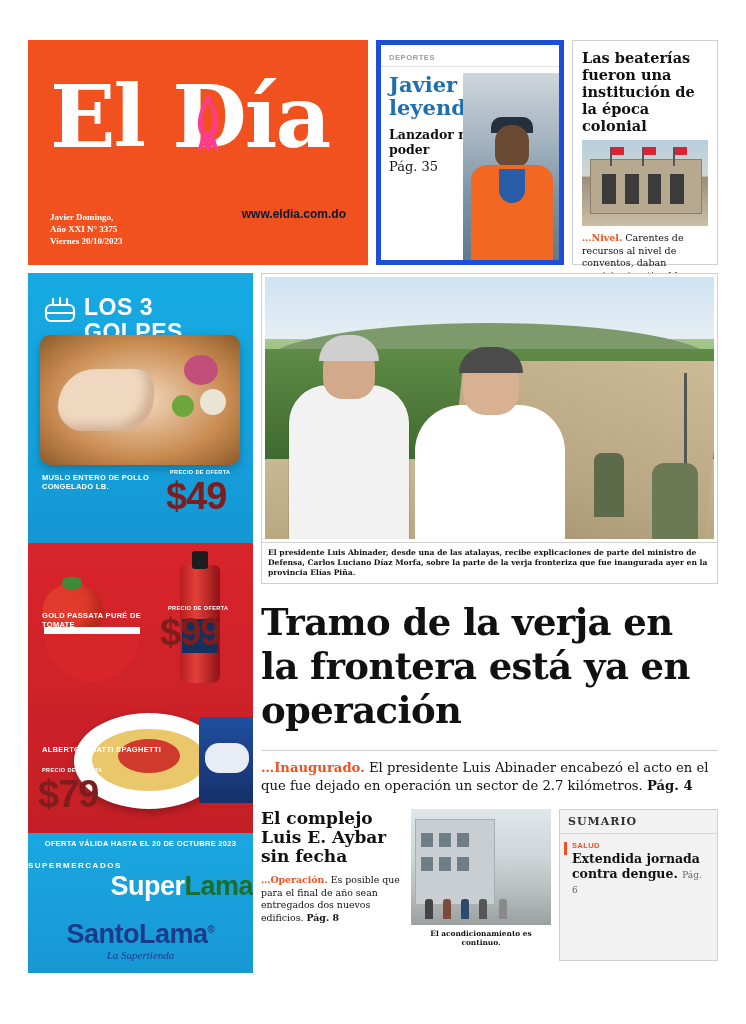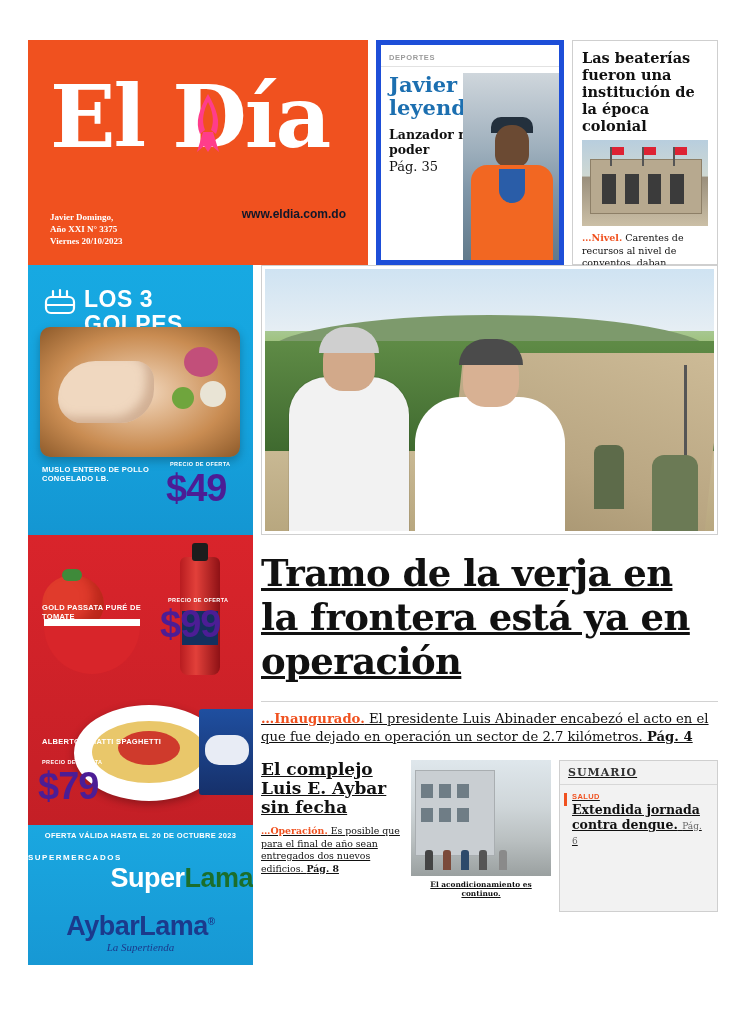--- a/index.html
+++ b/index.html
@@ -220,22 +220,22 @@
   .cap-lead {
     color: #f0511f;
     font-weight: bold;
   }
   .cap-bold { font-weight: bold; }
 
   
   .body-row {
     display: flex;
     gap: 8px;
+    margin-top: 8px;
     height: 700px;
-    text-decoration: underline;
   }
 
   
   .ad-col {
     width: 225px;
     position: relative;
     background: #1aa7e0;
     overflow: hidden;
   }
   .ad-top {
@@ -315,21 +315,21 @@
     letter-spacing: 0.4px;
     color: #ffffff;
     font-weight: bold;
   }
   .price-big {
     position: absolute;
     font-family: "Liberation Sans", sans-serif;
     font-weight: bold;
     font-size: 38px;
     line-height: 38px;
-    color: #4c1d95;
+    color: #7f1d1d;
     letter-spacing: -1px;
   }
 
   .ad-prod-2 {
     position: absolute;
     left: 10px;
     top: 292px;
     width: 206px;
     height: 120px;
   }
@@ -671,21 +671,21 @@
             <div class="ovl"></div>
           </div>
       </div>
       <div class="ad-line-1" style="top:472px;">ALBERTO POIATTI SPAGHETTI</div>
       <div class="price-kicker" style="left:14px; top:494px;">PRECIO DE OFERTA</div>
       <div class="price-big" style="left:10px; top:502px;">$79</div>
 
       <div class="ad-footer-note">OFERTA VÁLIDA HASTA EL 20 DE OCTUBRE 2023</div>
       <div class="brand-super">SUPERMERCADOS</div>
       <div class="brand-superlama"><span class="s">Super</span><span class="l">Lama</span></div>
-      <div class="brand-plaza"><span>Aybar</span><span>Lama</span><span class="reg">®</span></div>
+      <div class="brand-plaza"><span>Santo</span><span>Lama</span><span class="reg">®</span></div>
       <div class="brand-plaza-sub">La Supertienda</div>
     </div>
 
     <div class="center-col">
 
       <div class="lead-photo-wrap">
         <div class="lead-photo">
           <div class="lp-sky"></div>
           <div class="lp-hills"></div>
           <div class="lp-forest"></div>
@@ -698,20 +698,21 @@
           <div class="lp-man1">
               <div class="h"></div>
               <div class="hair"></div>
             </div>
           <div class="lp-man2">
               <div class="h"></div>
               <div class="hair"></div>
             </div>
         </div>
       </div>
+      <div class="lead-caption">El presidente Luis Abinader, desde una de las atalayas, recibe explicaciones de parte del ministro de Defensa, Carlos Luciano Díaz Morfa, sobre la parte de la verja fronteriza que fue inaugurada ayer en la provincia Elías Piña.</div>
 
       <div class="lead-headline">Tramo de la verja en la frontera está ya en operación</div>
 
       <div class="lead-rule"></div>
 
       <div class="lead-deck">
         <span class="deck-lead">…Inaugurado.</span><span> El presidente Luis Abinader encabezó el acto en el que fue dejado en operación un sector de 2.7 kilómetros. </span><span class="deck-page">Pág. 4</span>
       </div>
 
       <div class="bottom-row">

